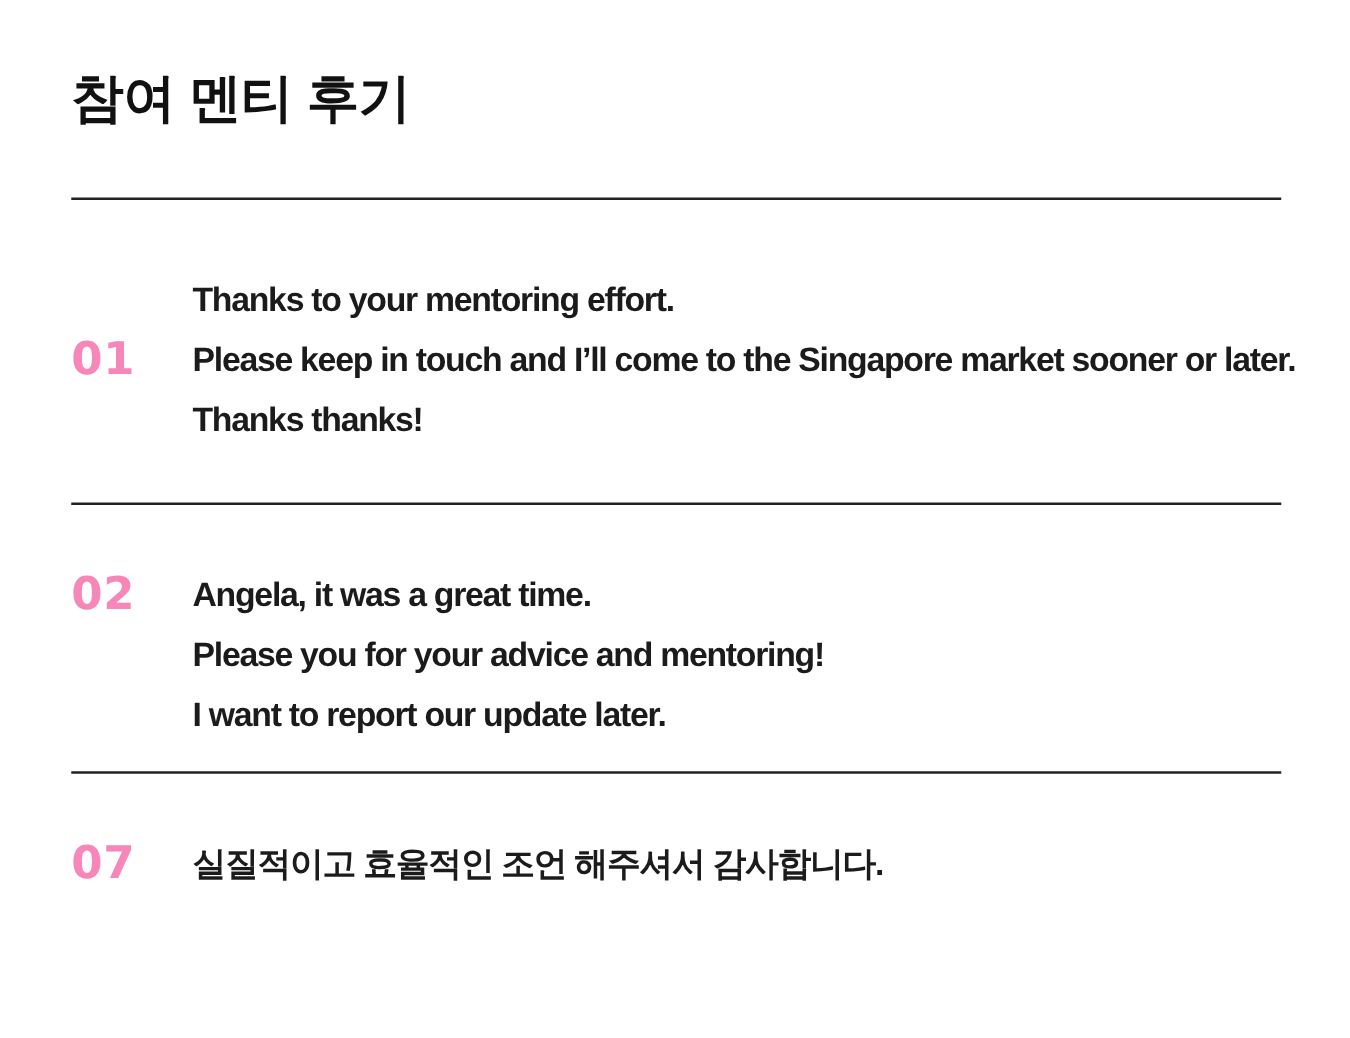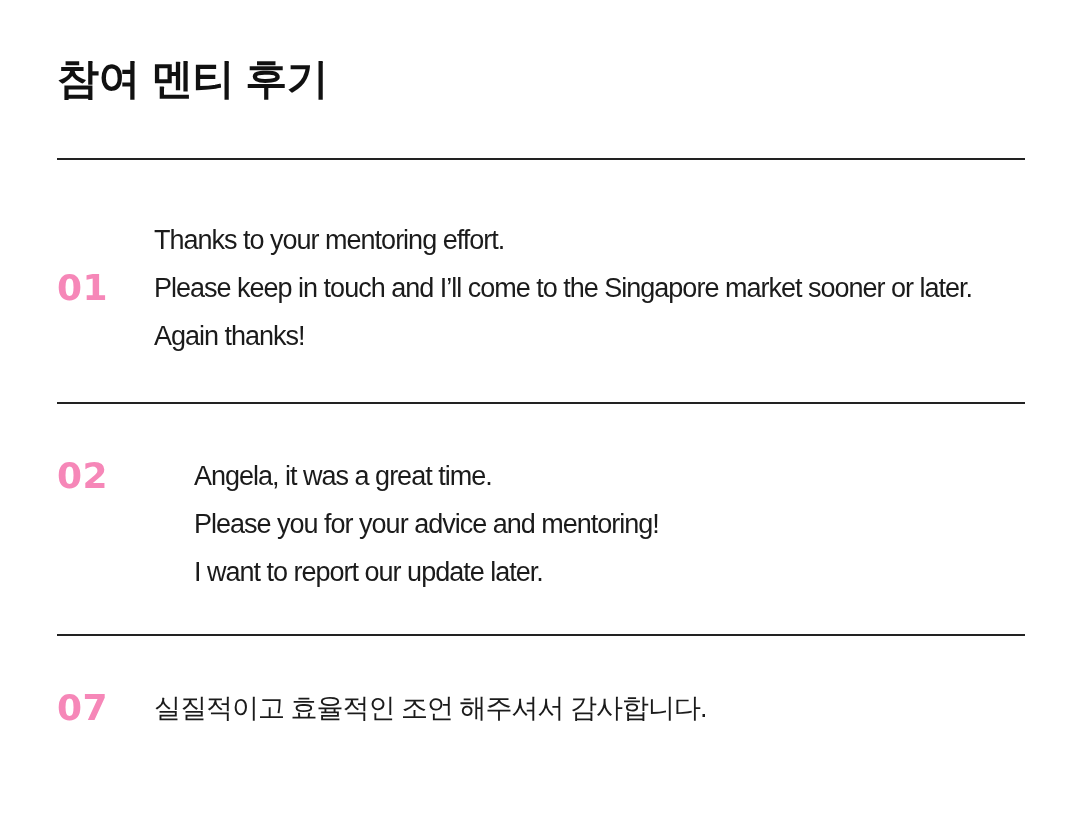--- a/index.html
+++ b/index.html
@@ -35,35 +35,36 @@
     width: 100%;
   }
   .divider.first {
     margin-top: 54px;
   }
   .review {
     display: flex;
     align-items: flex-start;
   }
   .review.r1 { padding-top: 56px; padding-bottom: 42px; align-items: center; }
-  .review.r2 { padding-top: 48px; padding-bottom: 38px; gap: 40px; }
+  .review.r2 { padding-top: 48px; padding-bottom: 21px; }
   .review.r3 { padding-top: 48px; padding-bottom: 42px; }
   .review-number {
     flex: 0 0 97px;
     width: 97px;
     font-size: 36px;
     line-height: 48px;
     font-weight: 800;
     letter-spacing: 0.5px;
     color: #F687B8;
     font-family: "DejaVu Sans", "Liberation Sans", sans-serif;
   }
   .review-lines {
     flex: 1 1 auto;
     min-width: 0;
+    font-weight: bold;
   }
   .review-line {
     font-size: 27px;
     line-height: 48px;
     letter-spacing: -1px;
     color: #1b1b1b;
     white-space: nowrap;
     font-family: "Liberation Sans", "DejaVu Sans", sans-serif;
   }
 </style>
@@ -74,21 +75,21 @@
 
   <h1 class="title">참여 멘티 후기</h1>
 
   <div class="divider first"></div>
 
   <section class="review r1">
     <div class="review-number">01</div>
     <div class="review-lines">
       <div class="review-line">Thanks to your mentoring effort.</div>
       <div class="review-line">Please keep in touch and I’ll come to the Singapore market sooner or later.</div>
-      <div class="review-line">Again thanks!</div>
+      <div class="review-line">Thanks thanks!</div>
     </div>
   </section>
 
   <div class="divider"></div>
 
   <section class="review r2">
     <div class="review-number">02</div>
     <div class="review-lines">
       <div class="review-line">Angela, it was a great time.</div>
       <div class="review-line">Please you for your advice and mentoring!</div>

